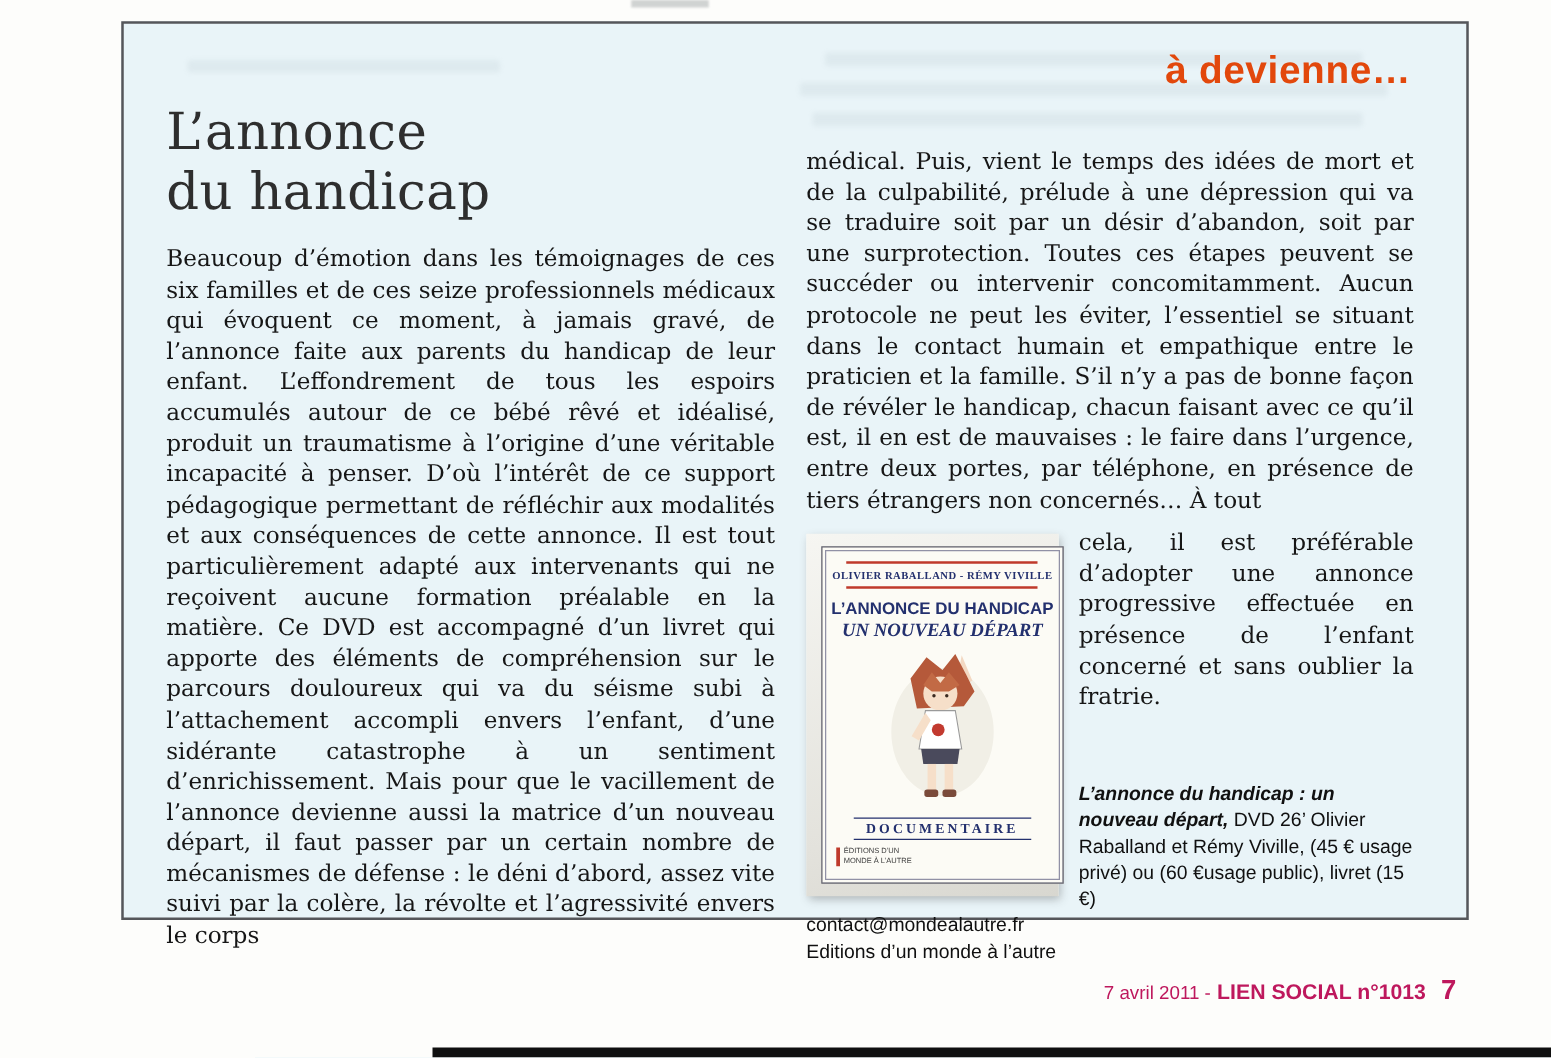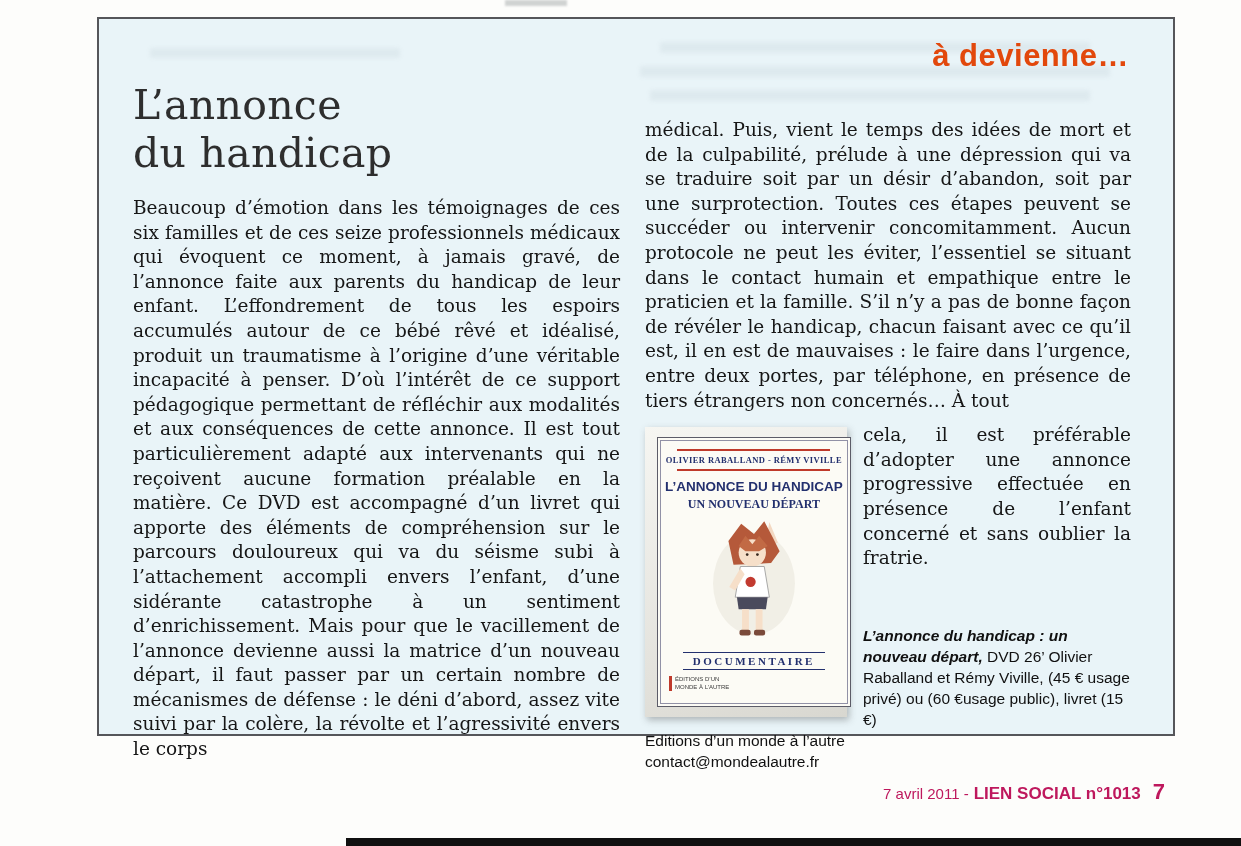--- a/index.html
+++ b/index.html
@@ -62,22 +62,22 @@
     font-family:"Liberation Serif", serif; font-size:8.5px; font-weight:bold;
     color:#23306e; text-transform:uppercase; letter-spacing:.4px; margin:2px 0;
     white-space:nowrap;
   }
   .cover-title {
     font-family:Liberation Sans, sans-serif; font-size:13.5px; font-weight:bold;
     color:#23306e; text-transform:uppercase; margin-top:6px; text-align:center;
     white-space:nowrap;
   }
   .cover-subtitle {
-    font-family:"Liberation Serif", serif; font-weight:bold;
-    font-size:12px; color:#23306e; text-transform:uppercase; margin-top:3px;text-align:center;
+    font-family:"Liberation Serif", serif; font-style:italic; font-weight:bold;
+    font-size:15px; color:#23306e; text-transform:uppercase; margin-top:3px;text-align:center;
   }
   .cover-art { width:118px; height:128px; margin:5px 0 3px; }
   .cover-genre {
     font-family:"Liberation Serif", serif; font-size:11px; font-weight:bold;
     color:#23306e; letter-spacing:2.5px; text-transform:uppercase;
     border-top:1px solid #23306e; border-bottom:1px solid #23306e;
     padding:2px 10px; margin-top:4px; white-space:nowrap;
   }
   .cover-logo {
     align-self:flex-start; width:64px; margin:6px 0 0 4px;
@@ -157,22 +157,22 @@
         </svg>
         <div class="cover-genre">Documentaire</div>
         <div class="cover-logo">Éditions d’un monde à l’autre</div>
       </div>
     </div>
 
     <p class="wrap-text">cela, il est préférable d’adopter une annonce progressive effectuée en présence de l’enfant concerné et sans oublier la fratrie.</p>
 
     <div class="caption">
       <p><span class="caption-title">L’annonce du handicap : un nouveau départ,</span> <span>DVD 26’ Olivier Raballand et Rémy Viville, (45 € usage privé) ou (60 €usage public), livret (15 €)</span></p>
+      <p>contact@mondealautre.fr</p>
       <p>Editions d’un monde à l’autre</p>
-      <p>contact@mondealautre.fr</p>
     </div>
 
   </div>
 </div>
 
 <div class="footer">
   <span class="footer-date">7 avril 2011 -</span>
   <span class="footer-issue">LIEN SOCIAL n°1013</span>
   <span class="footer-page">7</span>
 </div>

